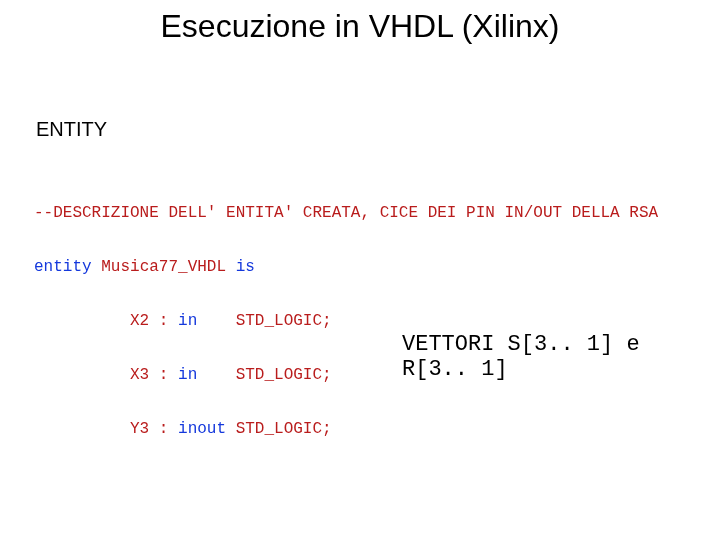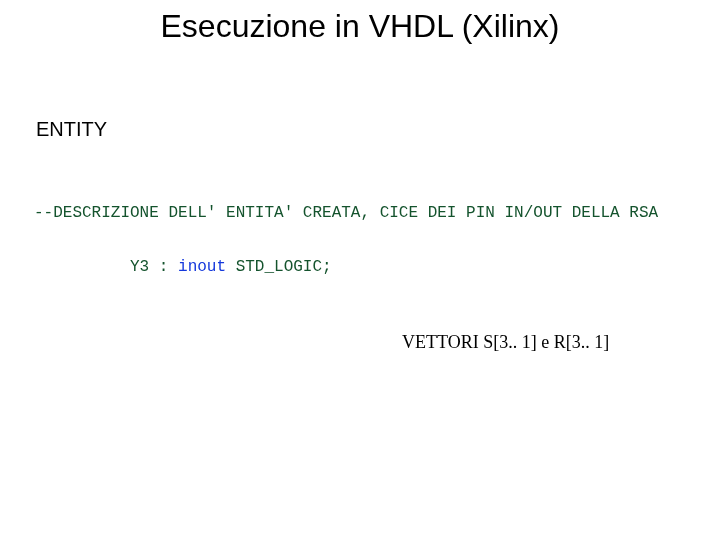--- a/index.html
+++ b/index.html
@@ -39,44 +39,47 @@
     left: 34px;
     font-family: "Courier New", Courier, monospace;
     font-size: 16px;
     line-height: 18px;
     white-space: pre;
     color: #000;
   }
   .code-line {
     display: block;
   }
-  .code-line span.grey { color: #14532d; }
+  .code-line span.grey { color: #b91c1c; }
   .code-line span.blue { color: #1438dc; }
   .annotation {
     position: absolute;
     top: 330px;
     left: 398px;
-    font-family: Liberation Serif, serif;
-    font-size: 18px;
+    font-family: Liberation Mono, monospace;
+    font-size: 22px;
     color: #000;
     background: #fff;
     padding: 2px 4px;
   }
 </style>
 </head>
 <body>
 
 <div class="slide">
 
   <div class="title">Esecuzione in VHDL (Xilinx)</div>
 
   <div class="entity-label">ENTITY</div>
 
   <div class="code-block">
     <span class="code-line"><span class="grey">--DESCRIZIONE DELL' ENTITA' CREATA, CICE DEI PIN IN/OUT DELLA RSA</span></span>
+    <span class="code-line"><span class="blue">entity </span><span class="grey">Musica77_VHDL </span><span class="blue">is</span></span>
+    <span class="code-line"><span class="grey">          X2 : </span><span class="blue">in</span><span class="grey">    STD_LOGIC;</span></span>
+    <span class="code-line"><span class="grey">          X3 : </span><span class="blue">in</span><span class="grey">    STD_LOGIC;</span></span>
     <span class="code-line"><span class="grey">          Y3 : </span><span class="blue">inout</span><span class="grey"> STD_LOGIC;</span></span>
     
     
     
     
     
     
     
     <span class="code-line"><span class="grey"></span></span>
     

